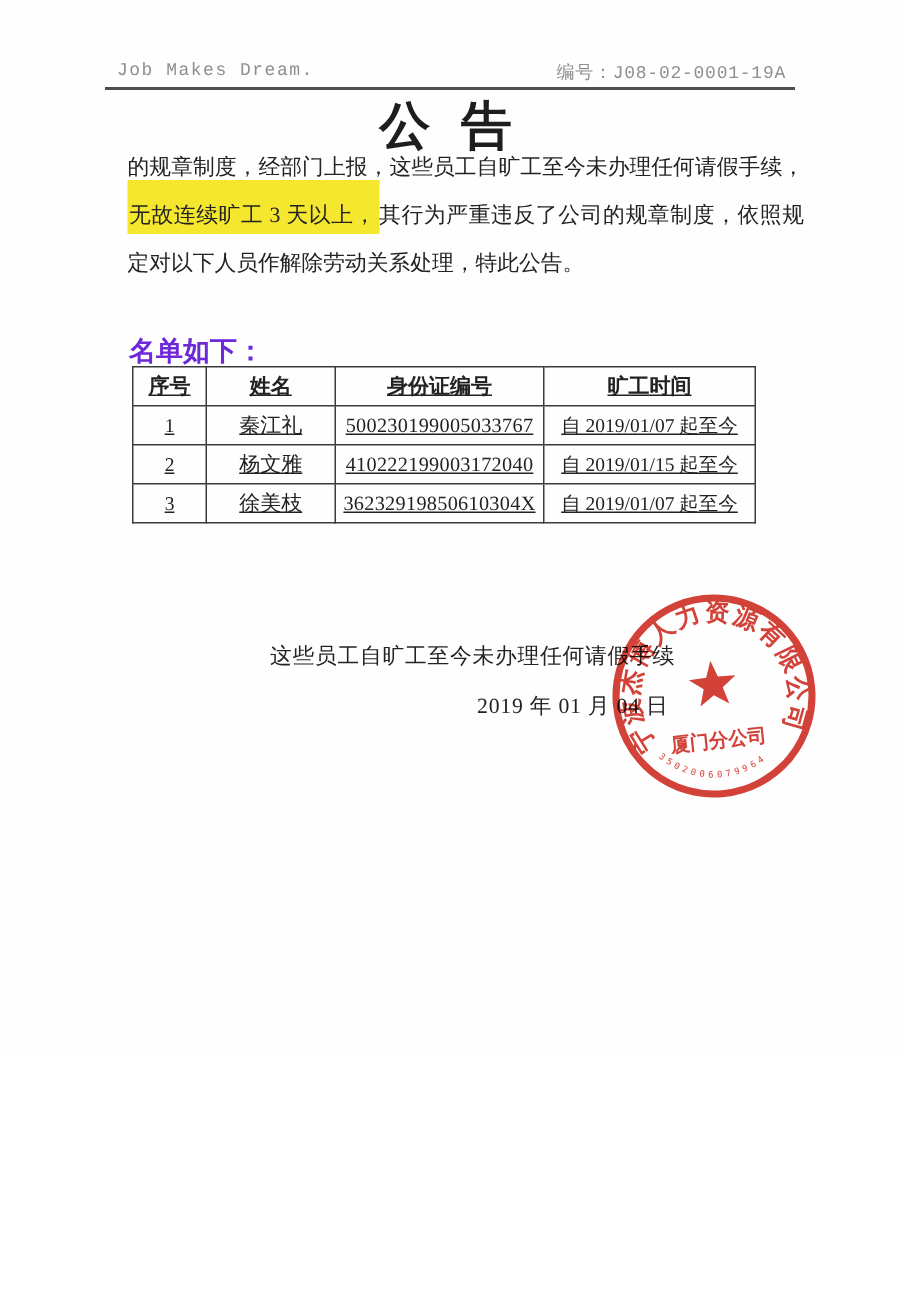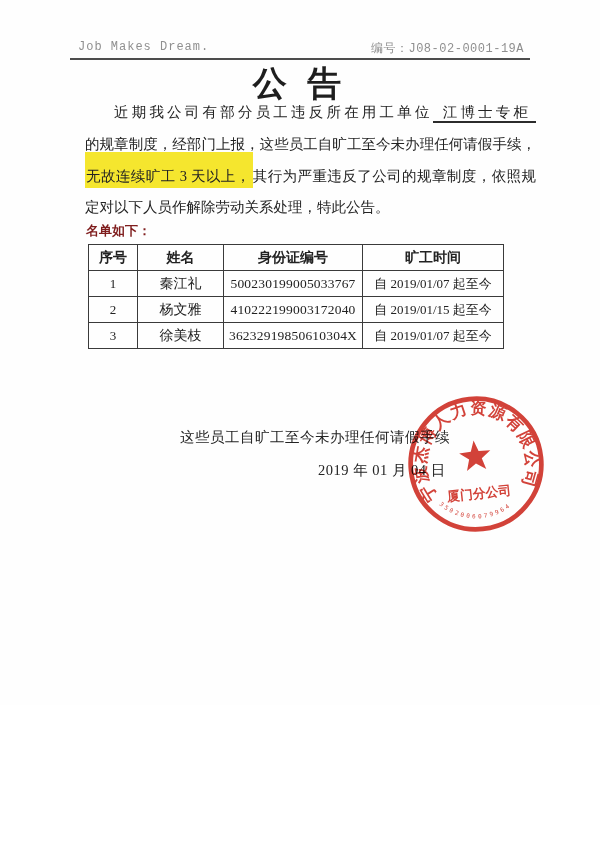--- a/index.html
+++ b/index.html
@@ -43,31 +43,31 @@
     border-bottom:2px solid #2b2b2b;
     padding:0 8px 1px 10px;
   }
   .hl-seg {
     background:#f5e62e;
     padding:16px 2px 4px 1px;
   }
   
   .list-label {
     position:absolute; left:86px; top:222px;
-    font-size:13px; font-weight:bold; color:#7f1d1d;
+    font-size:18px; font-weight:bold; color:#6d28d9;
     font-family:"Liberation Sans","DejaVu Sans",sans-serif;
   }
   table.roster {
     position:absolute; left:88px; top:244px;
     border-collapse:collapse; table-layout:fixed;
     width:415px; font-size:14px; color:#222;
   }
   table.roster th, table.roster td {
     border:1.7px solid #3a3a3a; text-align:center; vertical-align:middle;
-    height:26px; padding:0 2px; overflow:hidden; white-space:nowrap;
+    height:26px; padding:0 2px; overflow:hidden; white-space:nowrap;text-decoration:underline;
   }
   table.roster th { font-weight:bold; font-size:14px; }
   table.roster td.num { font-size:13px; }
   table.roster td.idno { font-size:13.5px; letter-spacing:0.2px; }
   table.roster td.time { font-size:13px;margin-left:20px; }
   
   .sig-company {
     position:absolute; right:150px; top:428px;
     font-size:14.5px; color:#232323; letter-spacing:0.5px;
   }
@@ -88,21 +88,20 @@
 
 <div class="page">
 
   <div class="hdr-slogan">Job Makes Dream.</div>
   <div class="hdr-docno">编号：J08-02-0001-19A</div>
   <div class="hdr-rule"></div>
 
   <div class="doc-title">公 告</div>
 
   <div class="body-text">
-    <div class="b-line first"><span>近期我公司有部分员工违反所在用工单位</span><span class="u-seg">江博士专柜</span></div>
     <div class="b-line">的规章制度，经部门上报，这些员工自旷工至今未办理任何请假手续，</div>
     <div class="b-line"><span class="hl-seg">无故连续旷工 3 天以上，</span><span>其行为严重违反了公司的规章制度，依照规</span></div>
     <div class="b-line last">定对以下人员作解除劳动关系处理，特此公告。</div>
   </div>
 
   <div class="list-label">名单如下：</div>
 
   <table class="roster">
     <colgroup>
       <col style="width:49px">

